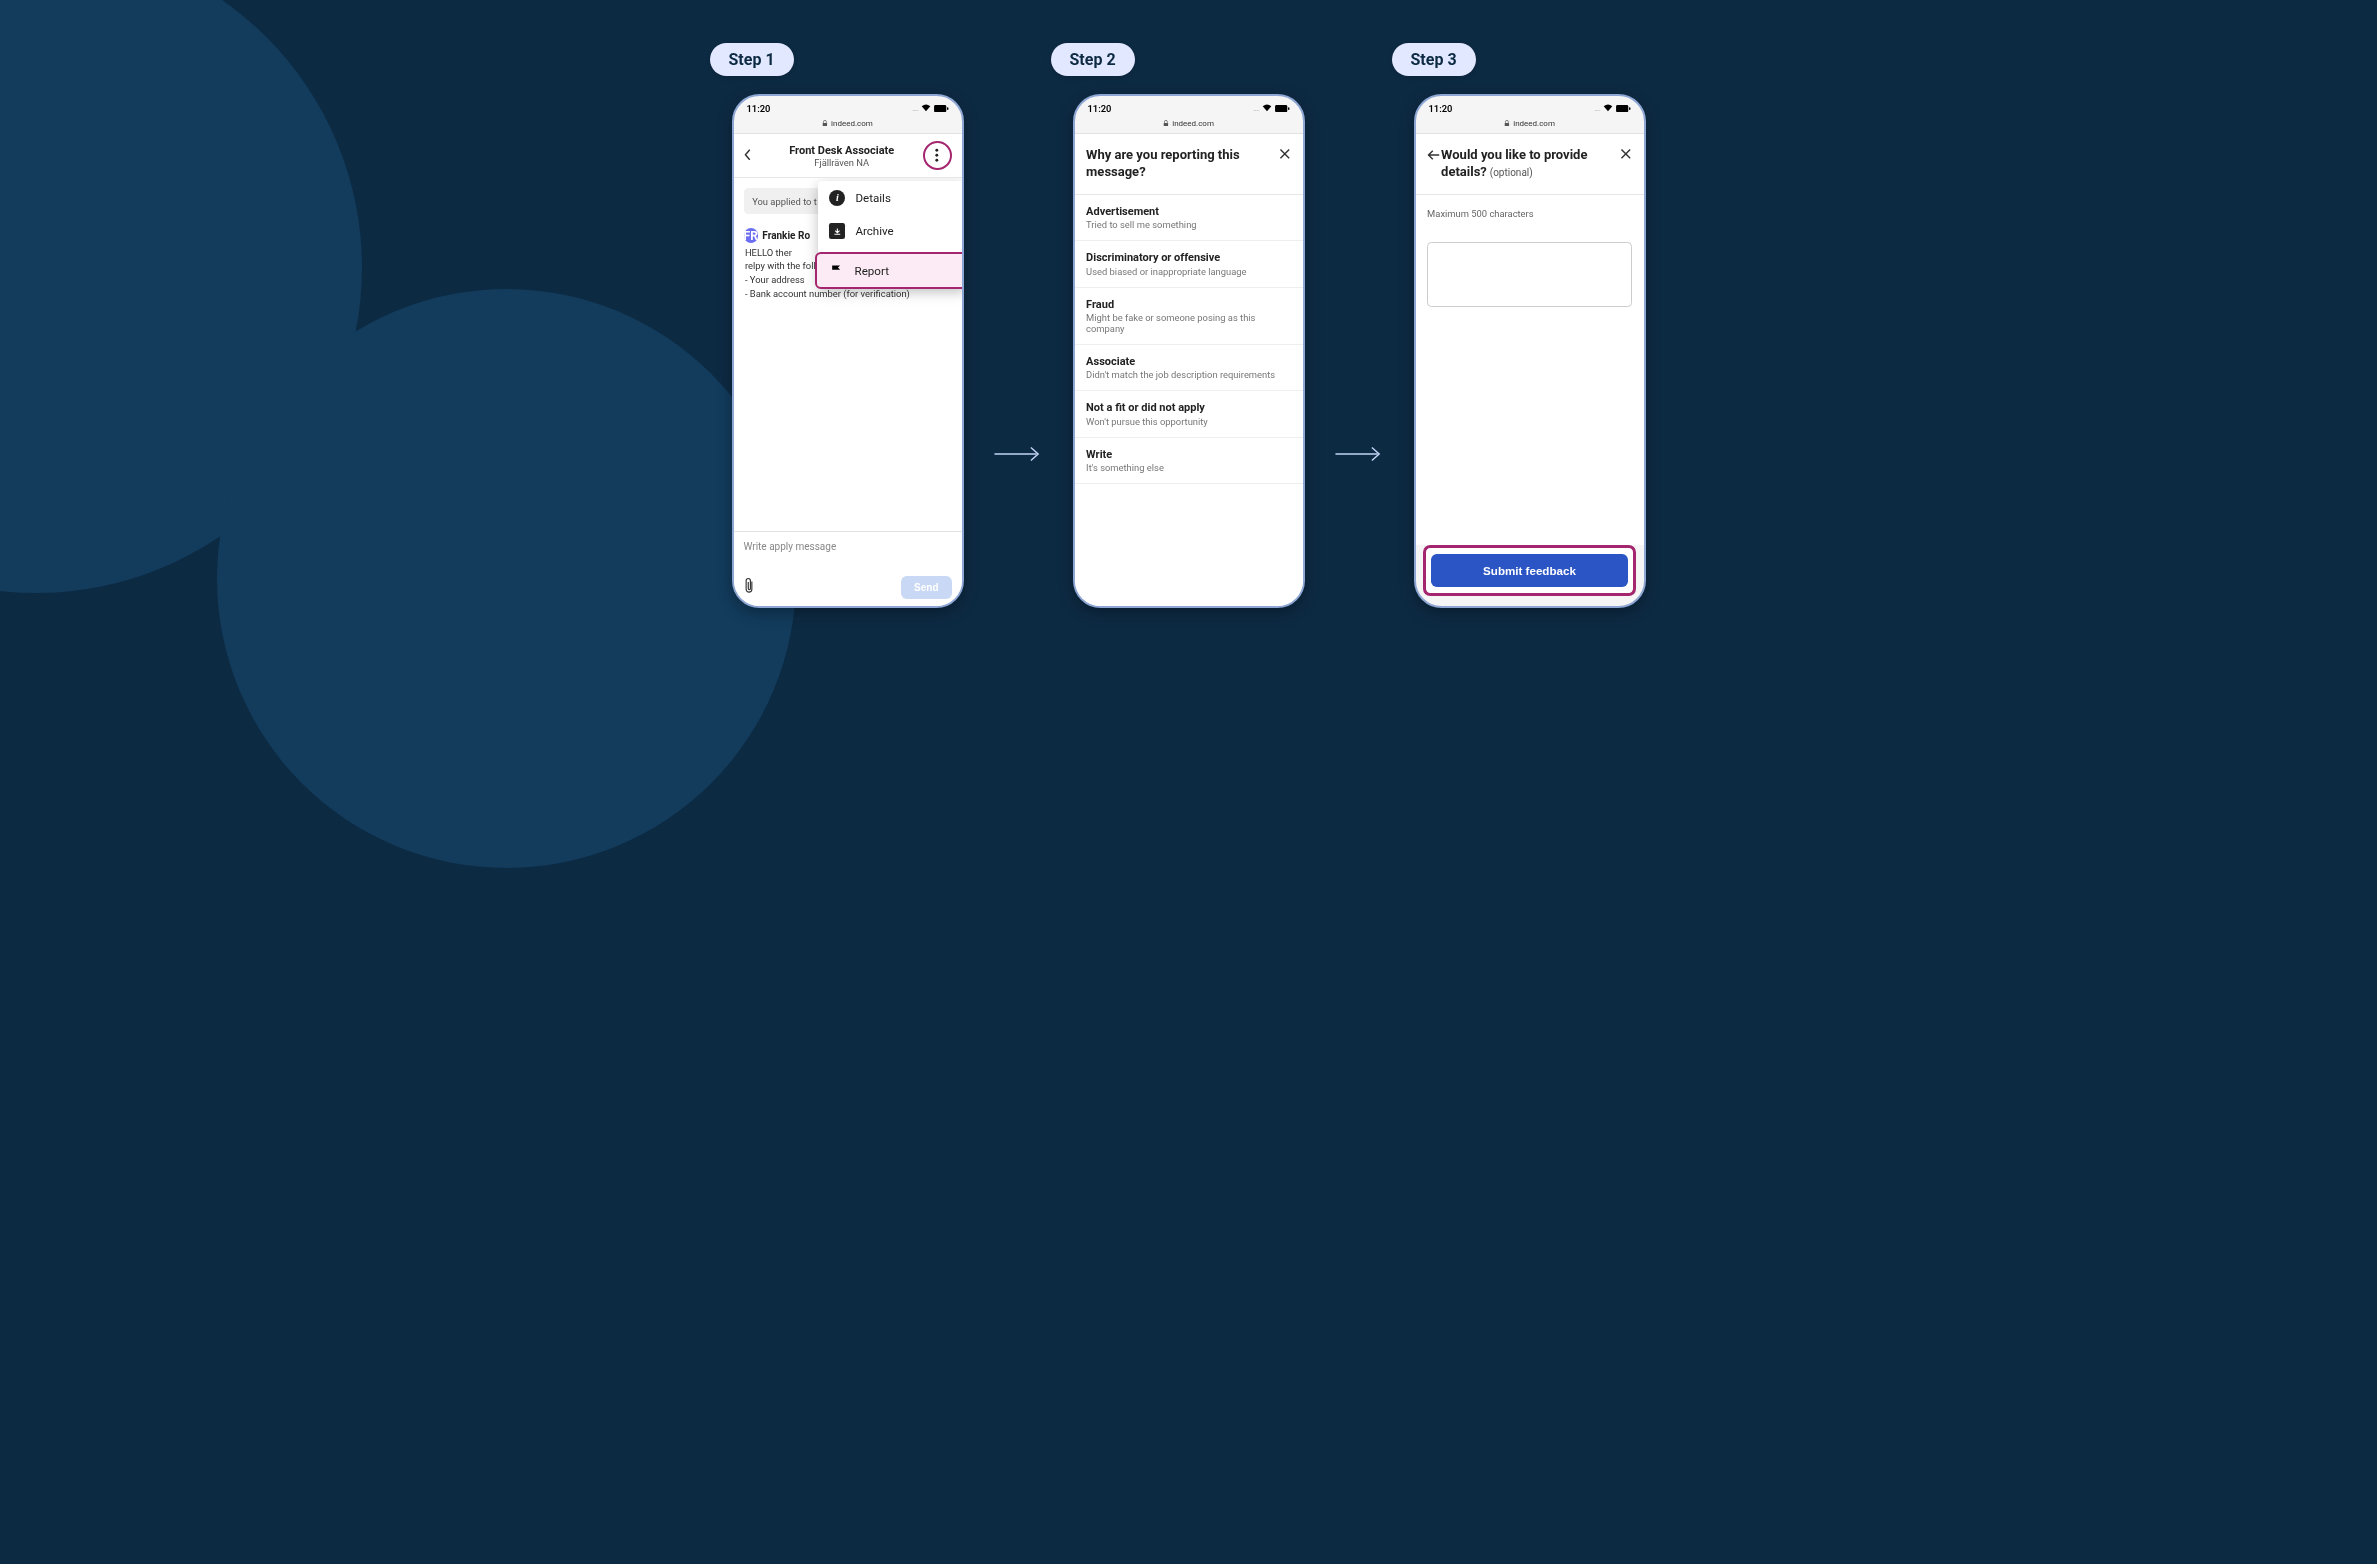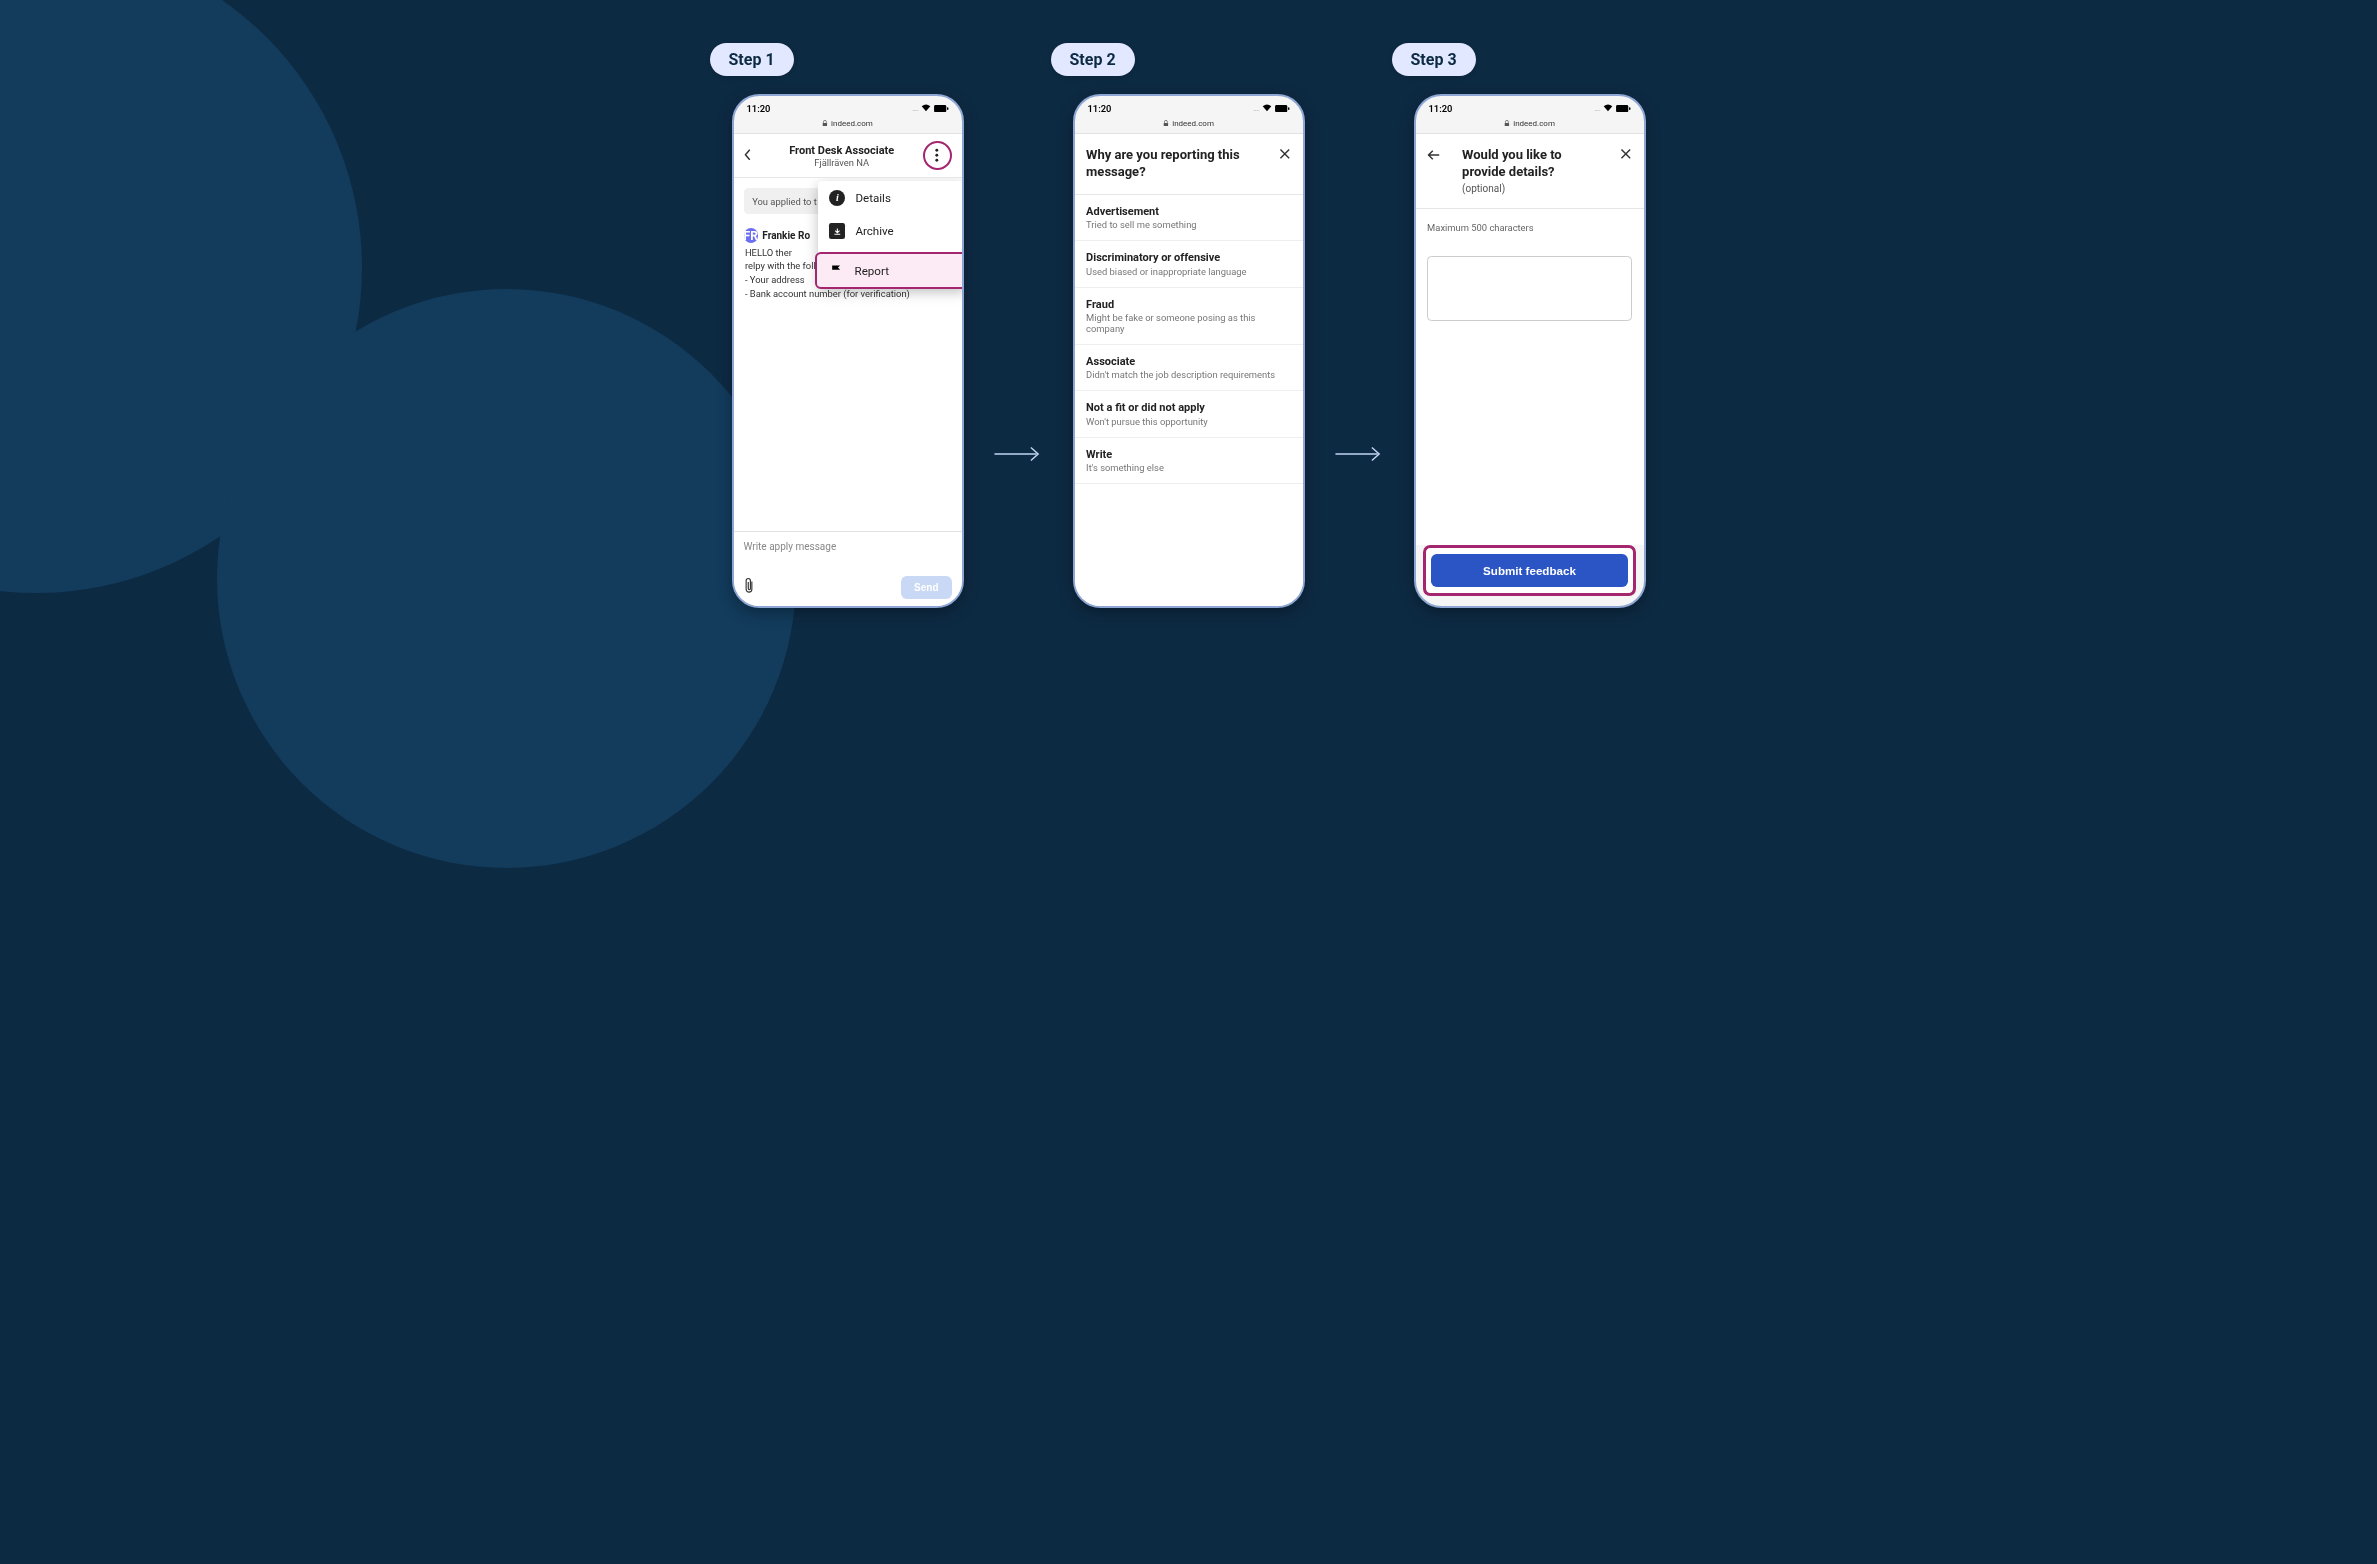--- a/index.html
+++ b/index.html
@@ -200,21 +200,21 @@
   .reason-list { background: #fff; flex: 1; }
   .reason {
     padding: 10px 11.6px;
     border-bottom: 0.7px solid #eee;
   }
   .reason-title { font-weight: 700; font-size: 11px; color: #222; }
   .reason-sub { font-size: 9.4px; color: #777; margin-top: 1.4px; }
 
   
   .details-header {
-    display: flex; align-items: flex-start; gap: 22px;
+    display: flex; align-items: flex-start; gap: 1px;
     padding: 13px 11.6px; background: #fff; border-bottom: 0.7px solid #e6e6e6;
   }
   .back-arrow { font-size: 13px; color: #333; padding-top: 1.4px; }
   .details-title-wrap { flex: 1; }
   .details-title { font-weight: 700; font-size: 13px; color: #222; line-height: 1.3; }
   .optional-tag { font-weight: 400; font-size: 10px; color: #555; }
   .details-body { flex: 1; background: #fff; padding: 13px 11.6px; }
   .char-hint { font-size: 9.4px; color: #666; margin-bottom: 23px; }
   .details-textarea {
     width: 100%; height: 65px;

